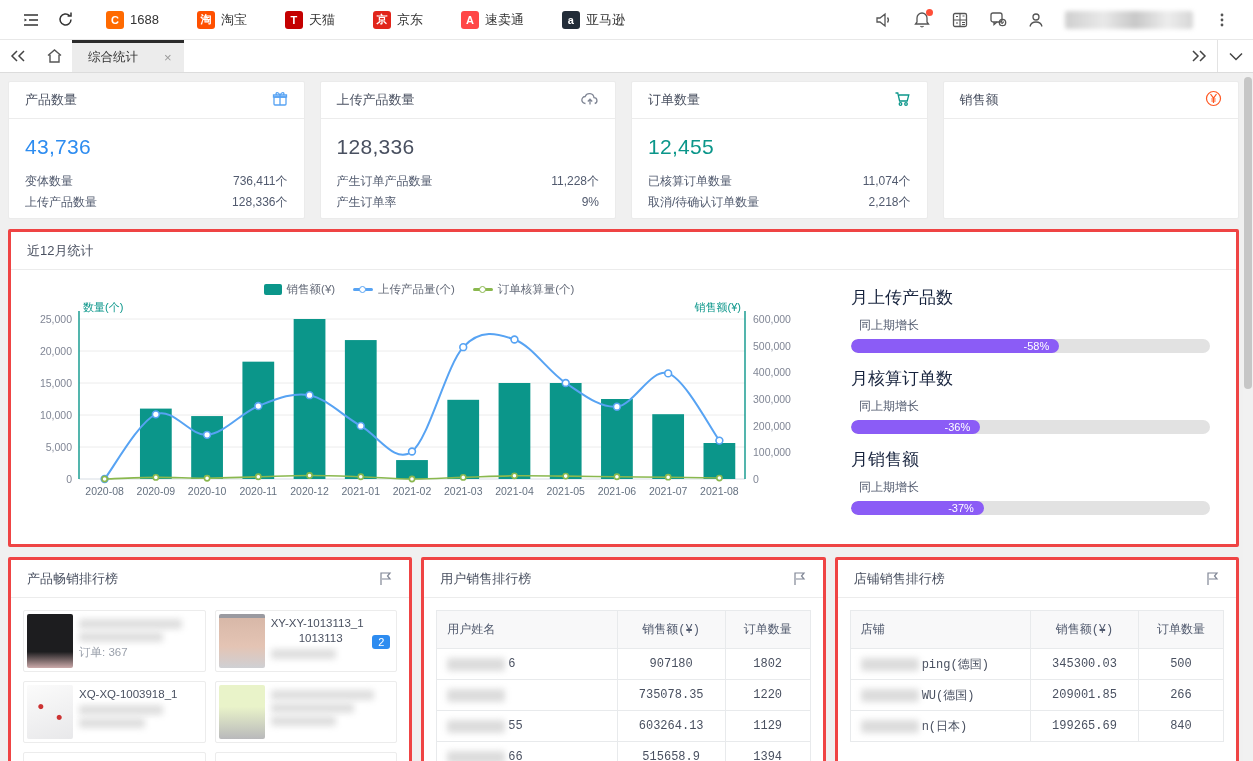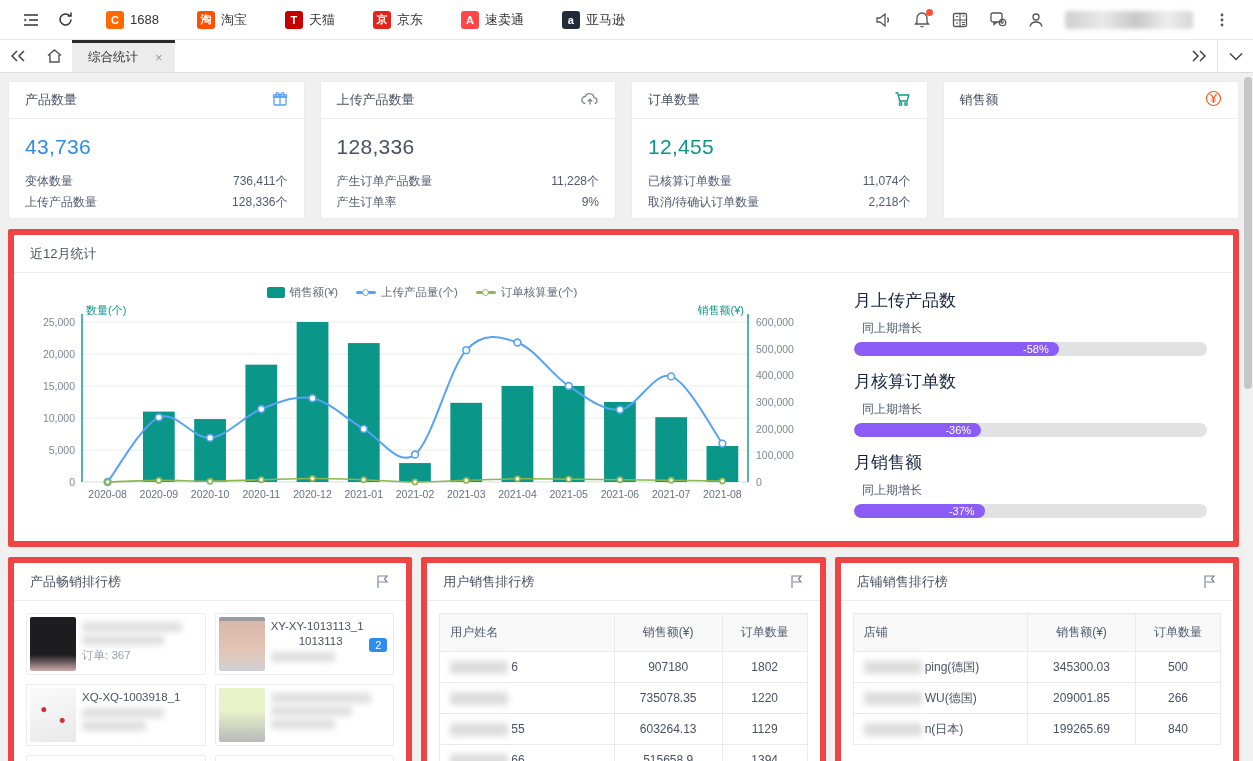--- a/index.html
+++ b/index.html
@@ -13,36 +13,36 @@
   .mk-tab { display:flex; align-items:center; gap:6px; padding:0 10px; margin-right:18px; height:40px; cursor:pointer; font-size:13px; color:#333; }
   .mk-ico { width:18px; height:18px; border-radius:3px; color:#fff; font-size:11px; font-weight:bold; display:flex; align-items:center; justify-content:center; }
   .topbar-right { margin-left:auto; display:flex; align-items:center; gap:4px; }
   .tb-icon { width:34px; height:40px; display:flex; align-items:center; justify-content:center; position:relative; color:#555; cursor:pointer; }
   .tb-icon .dot { position:absolute; top:9px; right:6px; width:7px; height:7px; border-radius:50%; background:#ff4f38; }
   .user-blur { width:128px; height:18px; border-radius:3px; background:linear-gradient(90deg,#cfcfcf,#e9e9e9 30%,#c8c8c8 55%,#ededed 80%,#d6d6d6); filter:blur(2px); margin:0 8px; }
 
   
   .tabbar { height:33px; background:#fff; border-bottom:1px solid #dcdcdc; display:flex; align-items:stretch; }
   .tab-nav { width:36px; display:flex; align-items:center; justify-content:center; color:#444; cursor:pointer; }
-  .page-tab { position:relative; display:flex; align-items:center; gap:17px; background:#ececec; border-top:3px solid #2b2b2b; padding:0 12px 0 16px; font-size:12.5px; color:#333; cursor:pointer; }
+  .page-tab { position:relative; display:flex; align-items:center; gap:26px; background:#ececec; border-top:3px solid #2b2b2b; padding:0 12px 0 16px; font-size:12.5px; color:#333; cursor:pointer; }
   .page-tab .close { color:#9a9a9a; font-size:13px; }
   .tabbar .spacer { flex:1; }
   .tab-nav.right-sep { border-left:1px solid #e3e3e3; }
 
   
   .page { position:relative; height:688px; padding:8px 14px 0 8px; overflow:hidden; }
 
   .cards-row { display:flex; gap:15px; }
   .stat-card { flex:1; background:#fff; border:1px solid #ebebeb; border-radius:2px; }
   .stat-card .hd { display:flex; align-items:center; justify-content:space-between; height:37px; padding:0 16px; border-bottom:1px solid #ececec; font-size:13px; color:#495060; }
   .stat-card .bd { padding:12px 16px 5px; }
   .stat-value { font-size:21px; letter-spacing:.3px; margin:4px 0 12px; }
   .kv { display:flex; justify-content:space-between; line-height:21px; font-size:12px; color:#515a6e; }
 
-  .panel { background:#fff; border:6px solid #ef4444; border-radius:2px; }
+  .panel { background:#fff; border:3px solid #ef4444; border-radius:2px; }
   .panel-hd { display:flex; align-items:center; justify-content:space-between; height:38px; padding:0 16px; border-bottom:1px solid #ececec; font-size:13px; color:#495060; }
 
   .chart-panel { margin-top:10px; height:318px; }
   .chart-body { display:flex; height:279px; }
   .chart-left { width:810px; padding:4px 0 0 6px; }
   .legend { display:flex; justify-content:center; gap:18px; padding:8px 0 2px; font-size:11.5px; color:#656b79; }
   .legend-item { display:flex; align-items:center; gap:5px; cursor:pointer; }
   .lg-bar { width:18px; height:11px; border-radius:2px; }
   .lg-line { width:20px; height:3px; border-radius:2px; position:relative; }
   .lg-line::after { content:""; position:absolute; left:6px; top:-2.5px; width:5px; height:5px; border-radius:50%; background:#fff; border:1.5px solid currentColor; }
@@ -61,21 +61,21 @@
   .prod-img { width:46px; height:54px; border-radius:2px; flex:none; }
   .pc-lines { flex:1; padding-top:2px; font-size:11.5px; color:#495060; line-height:15px; }
   .blurline { height:10px; border-radius:2px; background:#dedede; filter:blur(3px); margin:3px 0; }
   .order-dim { color:#9aa0ab; filter:blur(.7px); }
   .badge { position:absolute; right:6px; top:24px; background:#2d8cf0; color:#fff; font-size:11px; border-radius:3px; padding:1px 6px; }
 
   
   .rank-table { margin:12px; border:1px solid #e8eaec; }
   .rt-row { display:flex; border-top:1px solid #e8eaec; height:31px; align-items:center; }
   .rt-row:first-child { border-top:none; background:#f8f8f9; height:37px; color:#515a6e; }
-  .rt-c { padding:0 10px; font-size:12px; overflow:hidden; white-space:nowrap; display:flex; align-items:center; }
+  .rt-c { padding:0 10px; font-size:12px; overflow:hidden; white-space:nowrap; display:flex; align-items:center;font-family:Liberation Mono, monospace; }
   .rt-name { flex:1; border-right:1px solid #e8eaec; height:100%; }
   .rt-sales { width:108px; justify-content:center; border-right:1px solid #e8eaec; height:100%; }
   .rt-orders { width:84px; justify-content:center; height:100%; }
   .name-blur { display:inline-block; width:58px; height:13px; background:#dcdcdc; border-radius:2px; filter:blur(3px); margin-right:3px; }
 
   
   .scrollbar { position:absolute; right:0; top:0; bottom:0; width:10px; background:#f1f1f1; }
   .scroll-thumb { position:absolute; top:4px; left:1px; width:8px; height:312px; background:#c6c6c6; border-radius:4px; }
 
   svg.icon { display:block; }

